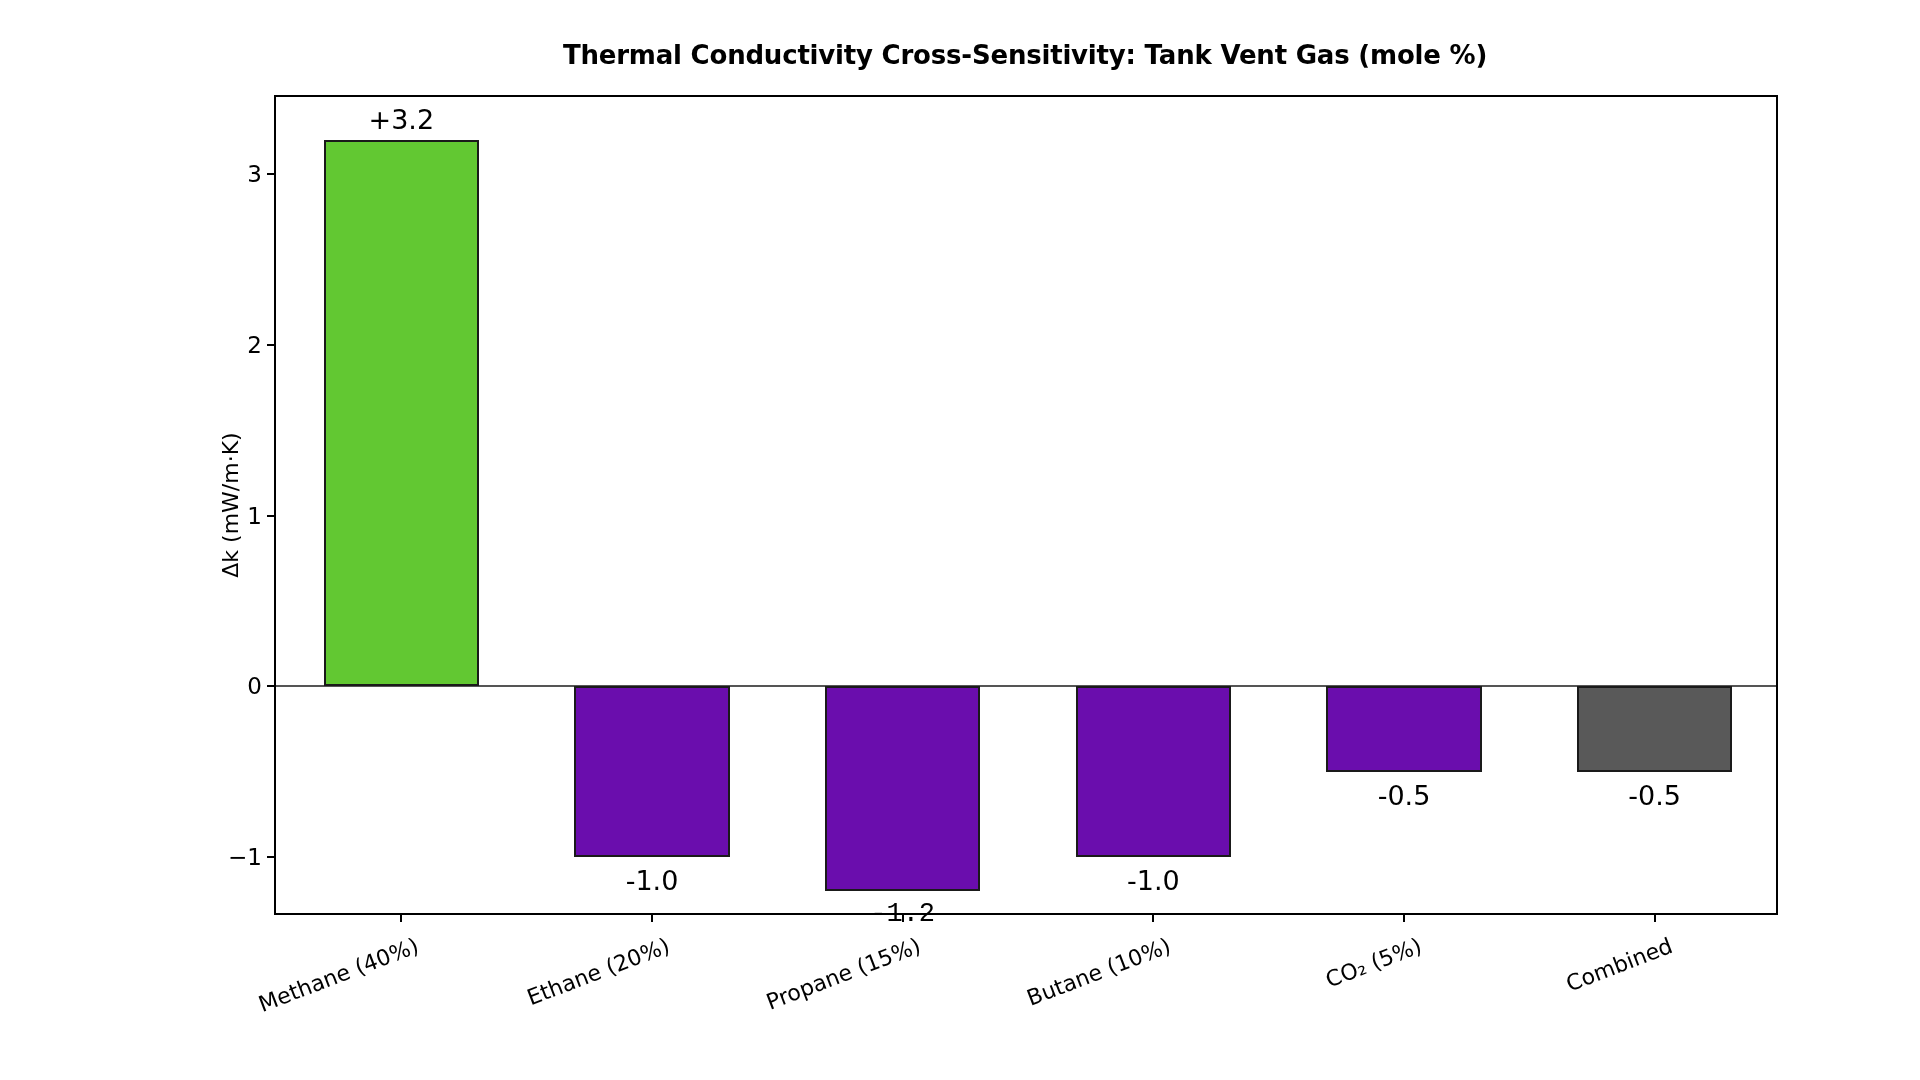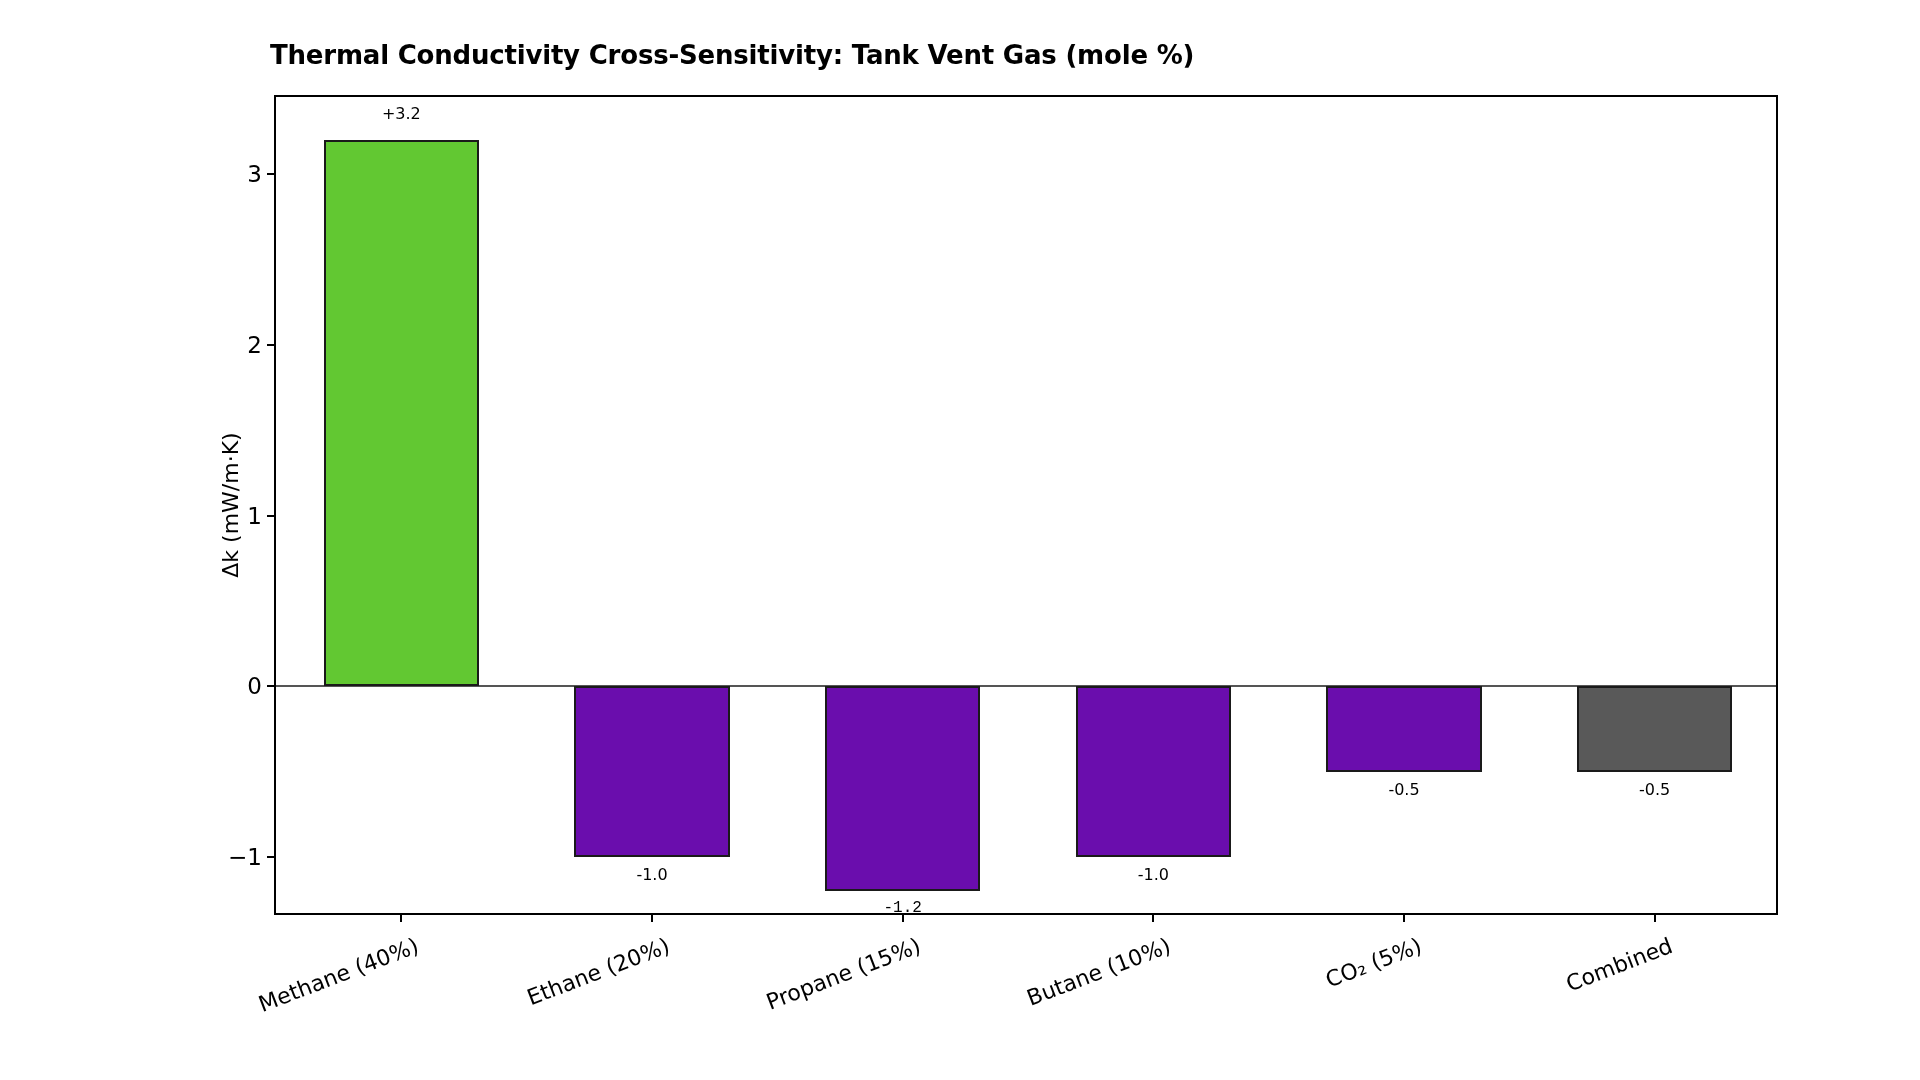--- a/index.html
+++ b/index.html
@@ -22,20 +22,21 @@
     height: 1080px;
     background: #ffffff;
   }
 
   
   #chart-title {
     position: absolute;
     left: 270px;
     top: 40px;
     width: 1510px;
+    text-align: center;
     font-size: 26px;
     font-weight: bold;
     color: #000000;
     letter-spacing: -0.2px;
     white-space: nowrap;
   }
 
   
   #plot-area {
     position: absolute;
@@ -63,21 +64,21 @@
     left: 0; top: 0;
     width: 100%; height: 100%;
   }
   .bar {
     position: absolute;
     border: 2px solid #1a1a1a;
     box-sizing: border-box;
   }
   .bar-label {
     position: absolute;
-    font-size: 16px;
+    font-size: 27px;
     color: #000000;
     text-align: center;
     white-space: nowrap;
   }
 
   
   #y-axis-label {
     position: absolute;
     left: -118px;
     top: 50%;

